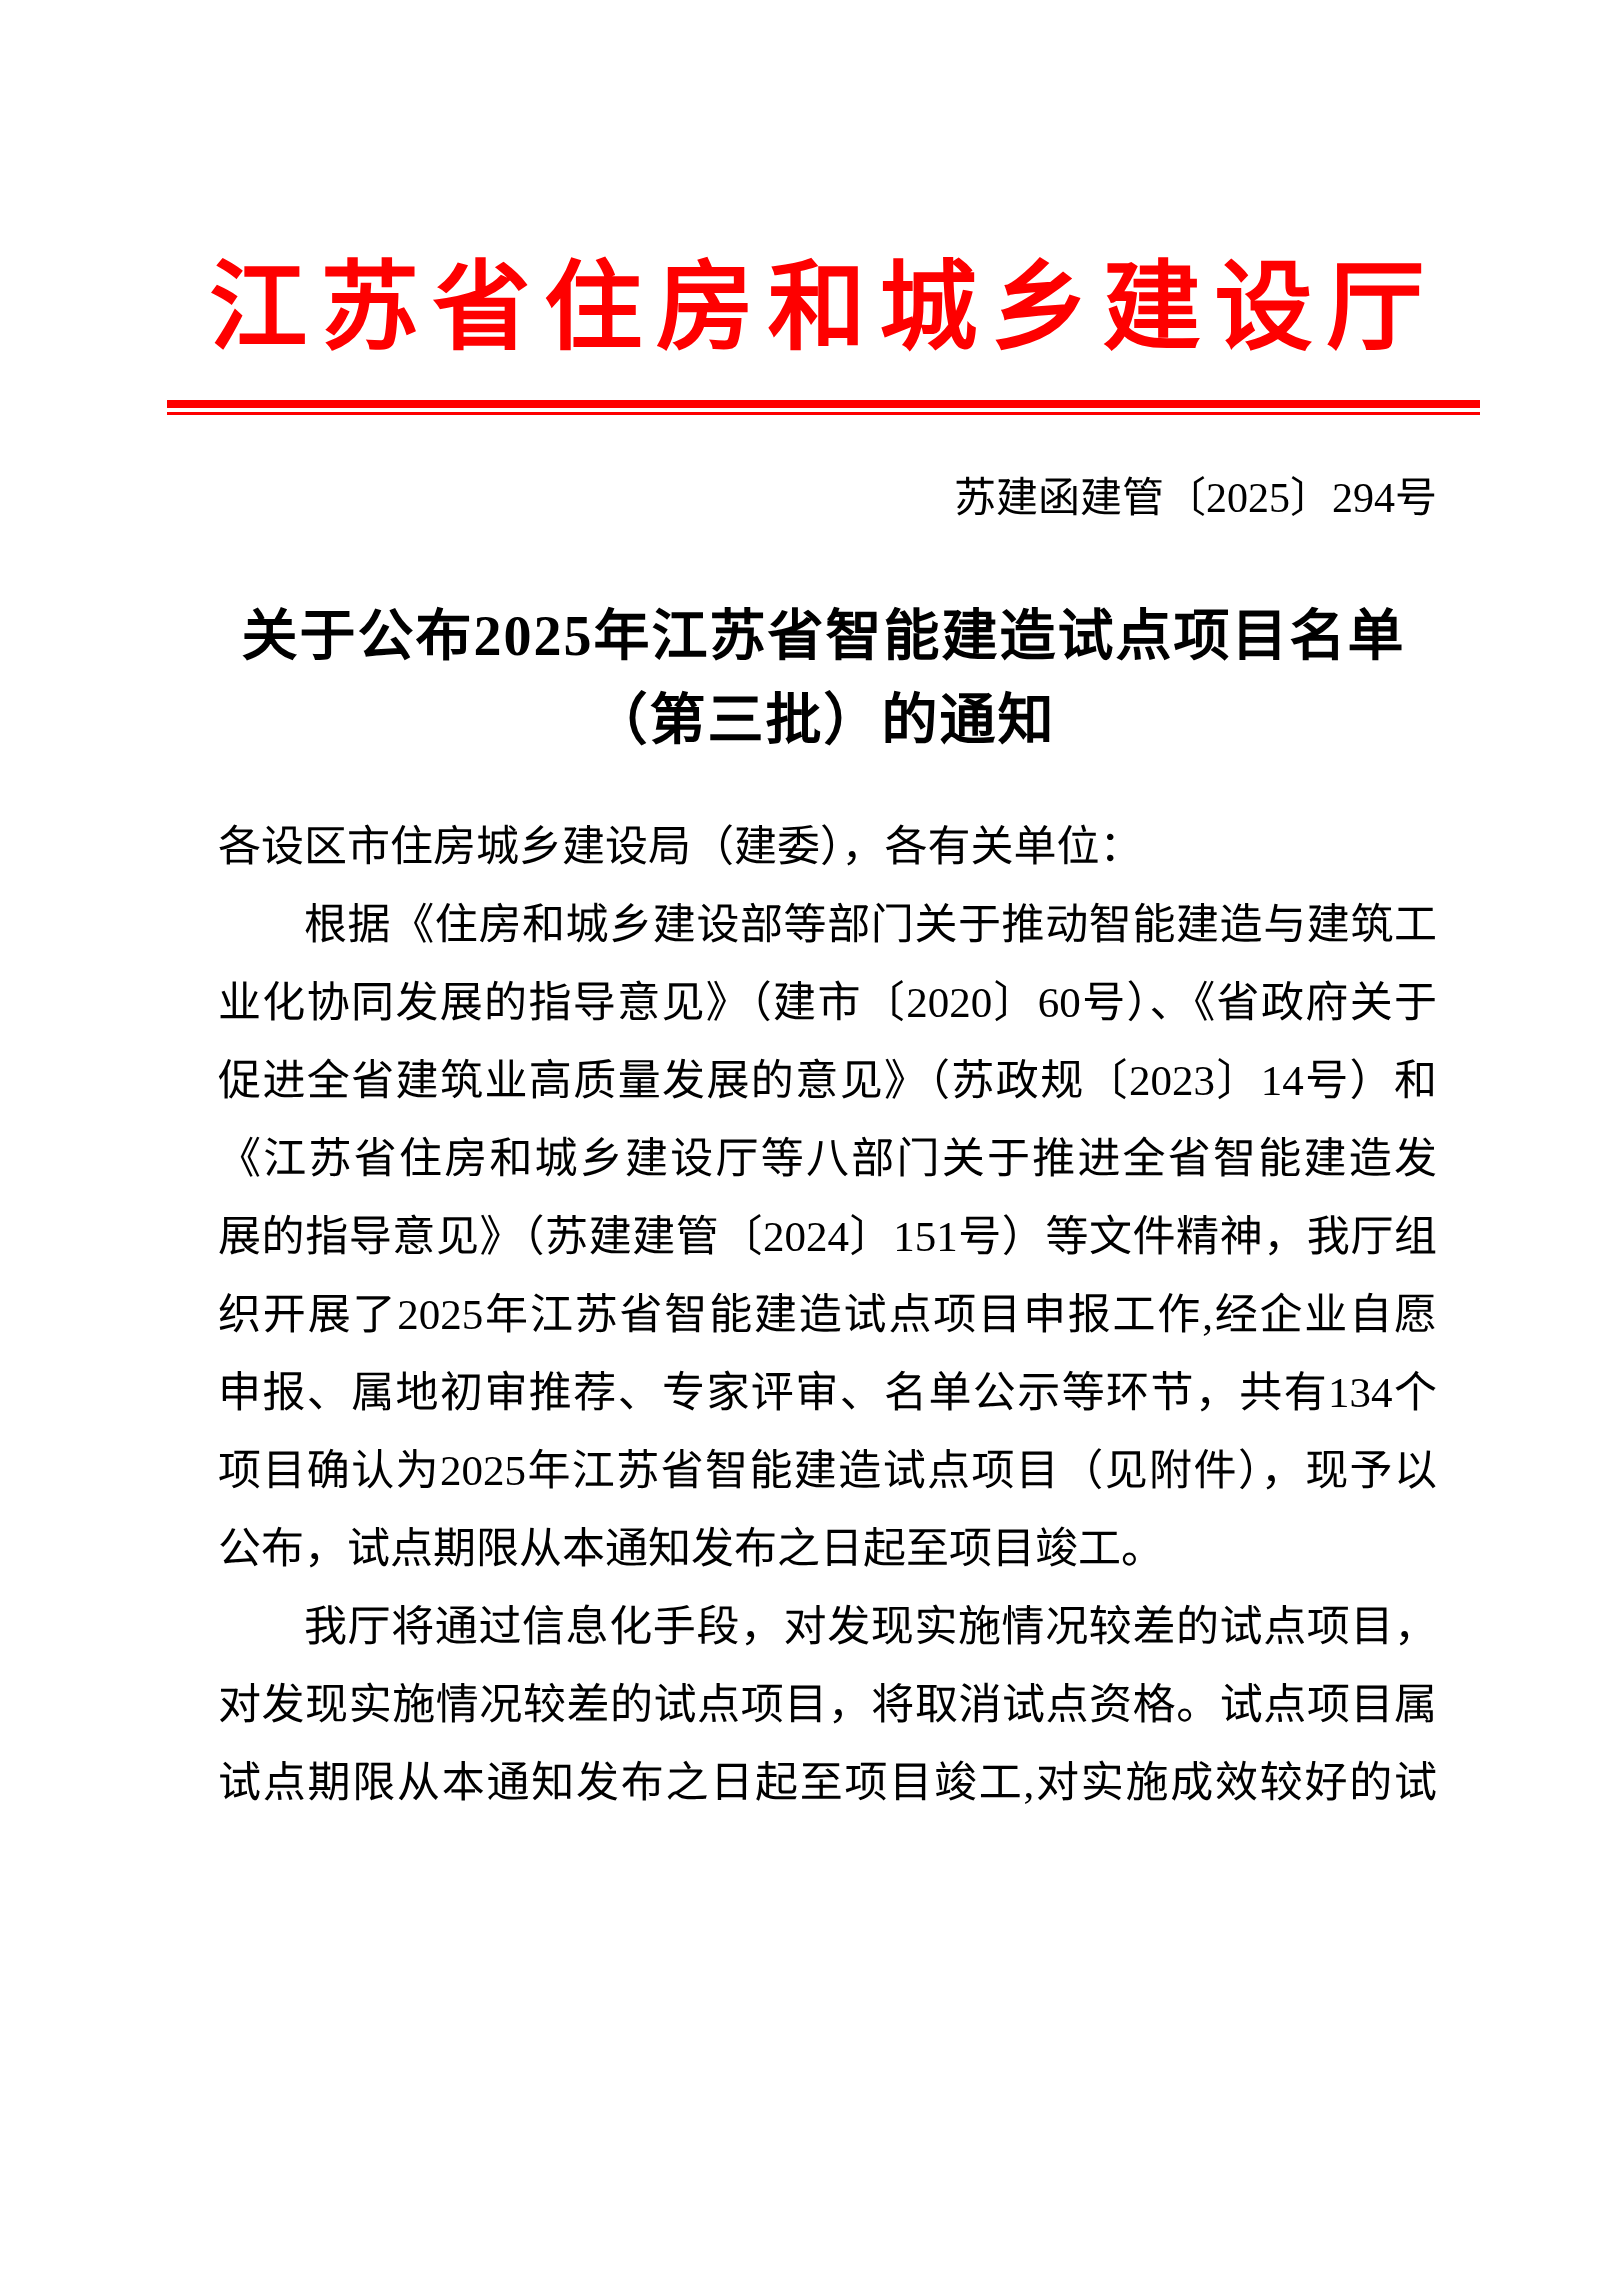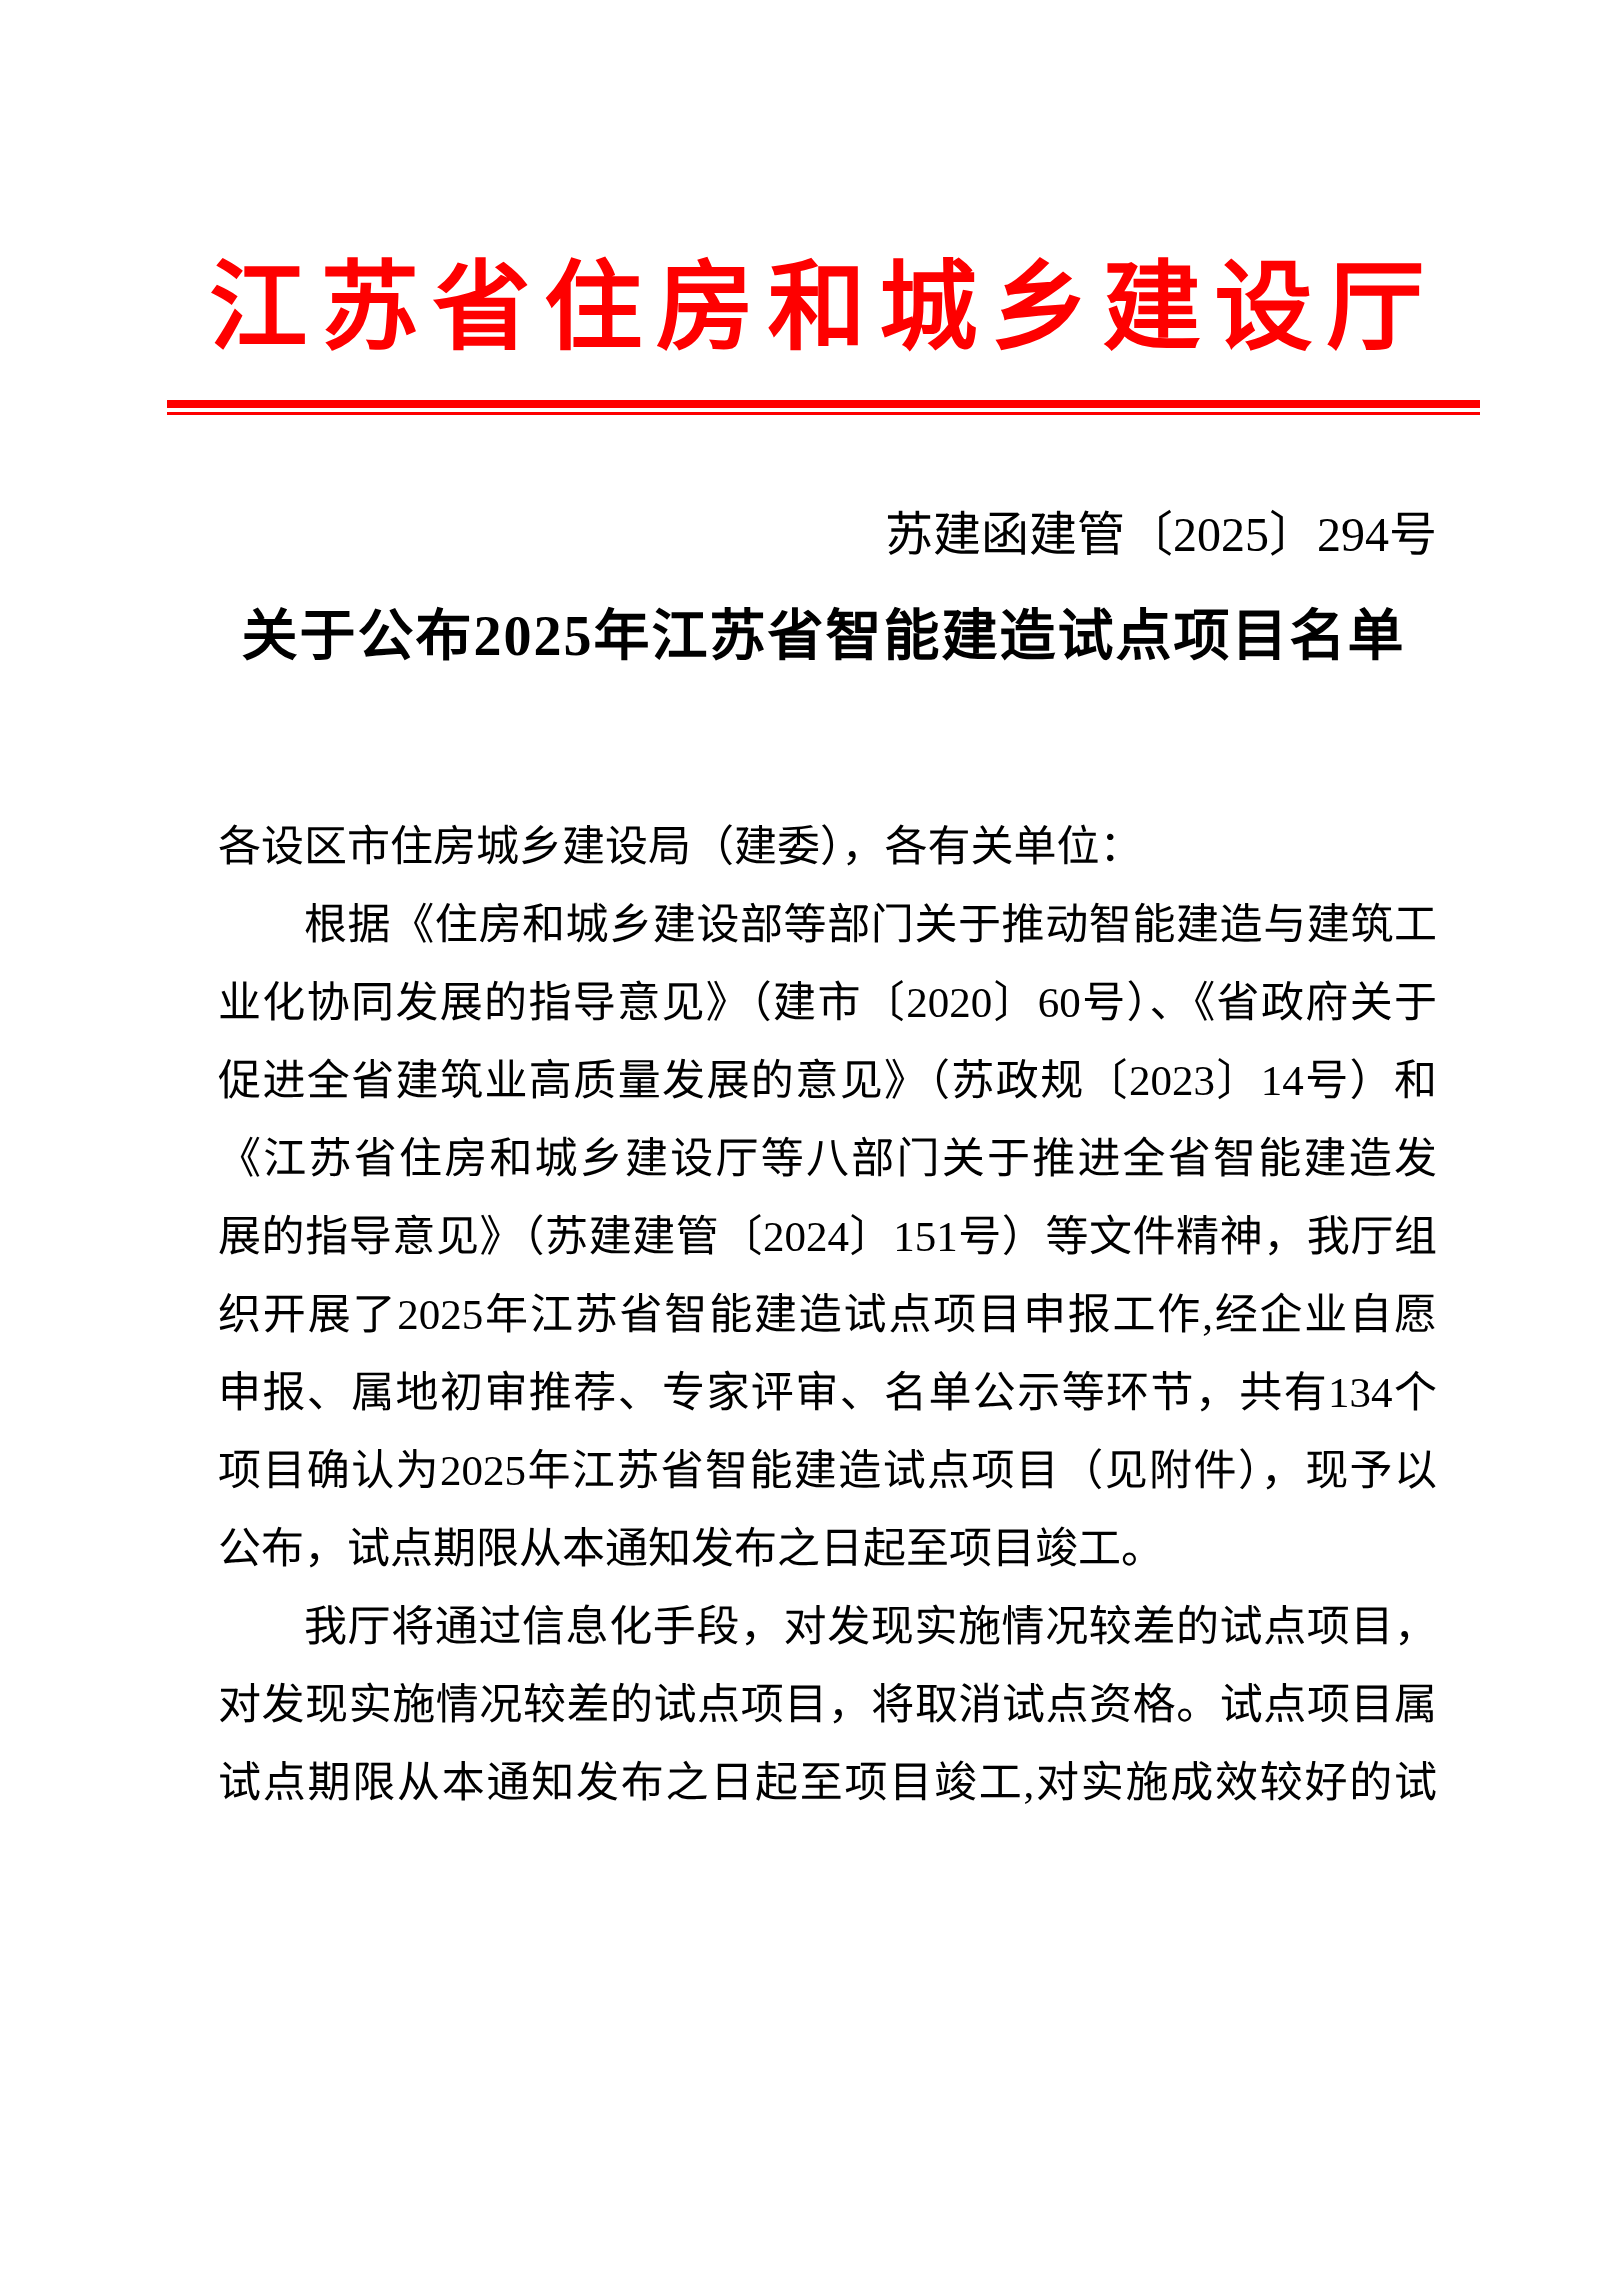--- a/index.html
+++ b/index.html
@@ -44,25 +44,24 @@
   .rule-bottom .rule-thin  { height: 2.9px; background: var(--accent); }
   .rule-bottom .rule-thick { height: 8.8px; background: var(--accent); margin-top: 2.9px; }
 
   
   .doc-number {
     position: absolute;
     top: 469px;
     left: 218px;
     width: 1219px;
     text-align: right;
-    font-size: 48px;
+    font-size: 42px;
     line-height: 59px;
     color: var(--ink);
     white-space: nowrap;
-    margin-top: 36px;
   }
 
   
   .doc-title {
     position: absolute;
     top: 594px;
     left: 167px;
     width: 1313px;
     text-align: center;
     font-size: 56px;
@@ -101,20 +100,21 @@
 
   <div class="rule-top">
     <div class="rule-thick"></div>
     <div class="rule-thin"></div>
   </div>
 
   <div class="doc-number">苏建函建管〔2025〕294号</div>
 
   <div class="doc-title">
     <div>关于公布2025年江苏省智能建造试点项目名单</div>
+    <div>（第三批）的通知</div>
   </div>
 
   <div class="body-text">
     <div class="body-line short">各设区市住房城乡建设局（建委），各有关单位：</div>
     <div class="body-line indent">根据《住房和城乡建设部等部门关于推动智能建造与建筑工</div>
     <div class="body-line">业化协同发展的指导意见》（建市〔2020〕60号）、《省政府关于</div>
     <div class="body-line">促进全省建筑业高质量发展的意见》（苏政规〔2023〕14号）和</div>
     <div class="body-line">《江苏省住房和城乡建设厅等八部门关于推进全省智能建造发</div>
     <div class="body-line">展的指导意见》（苏建建管〔2024〕151号）等文件精神，我厅组</div>
     <div class="body-line">织开展了2025年江苏省智能建造试点项目申报工作,经企业自愿</div>

